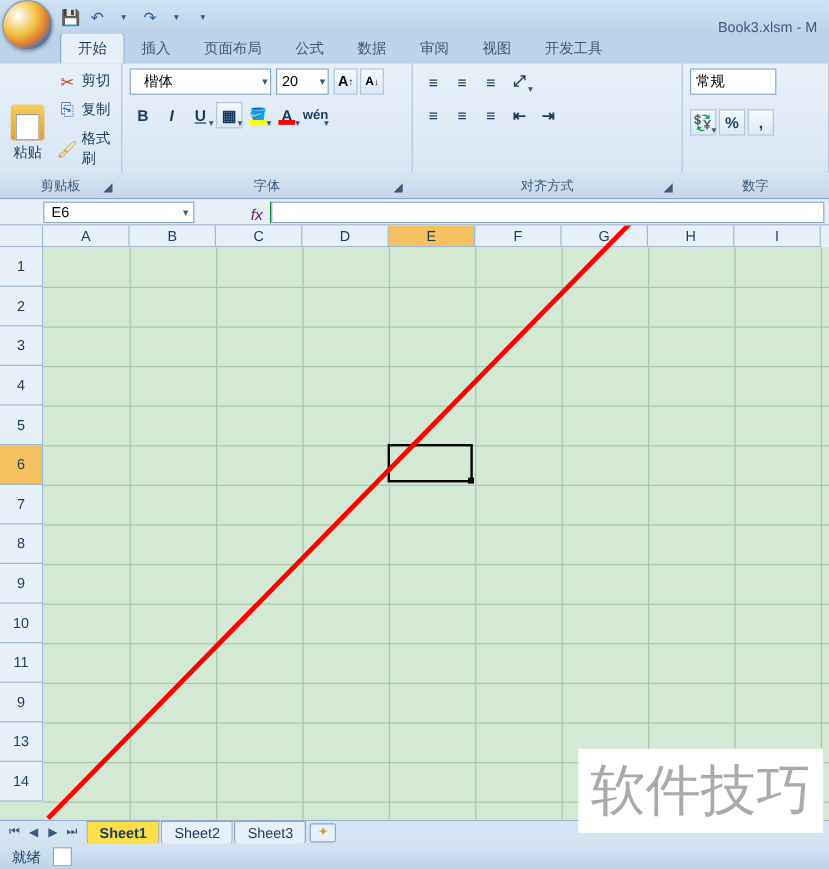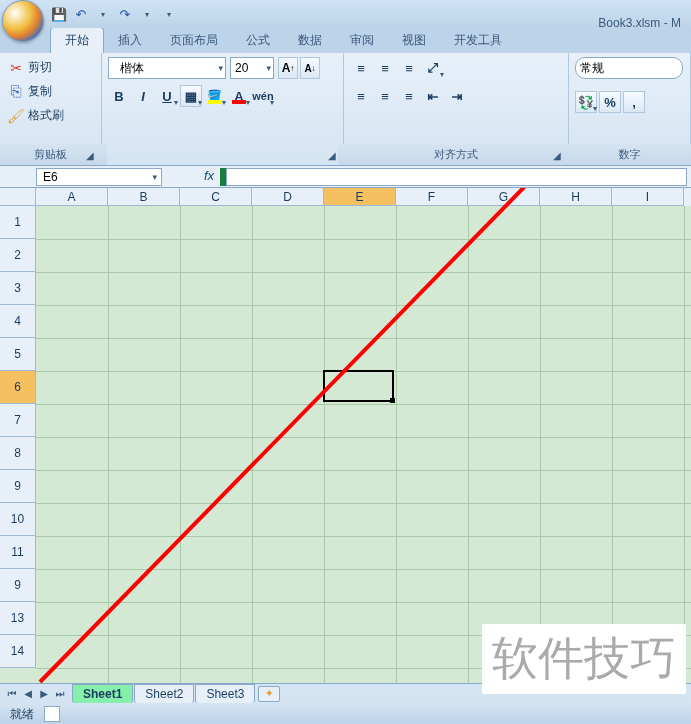--- a/index.html
+++ b/index.html
@@ -59,28 +59,28 @@
   
   
   .g-align { width: 225px; }
   .align-left { display: flex; flex-direction: column; gap: 6px; }
   .align-right { display: flex; flex-direction: column; gap: 4px; padding-left: 4px; }
   .wrap-btn { display: flex; align-items: center; gap: 4px; font-size: 12px; color: #1a3c5e; height: 24px; }
   .wrap-ico { width: 16px; height: 16px; background: #d8e6f4; border: 1px solid #6a8ab0; }
   
   
   .g-num { flex: 1; }
-  .num-top { width: 108px; border-radius: 10px; }
+  .num-top { width: 72px; }
   .num-row { display: flex; gap: 2px; margin-top: 6px; }
   
   
   .fbar { height: 22px; background: #e7f0f9; border-bottom: 1px solid #8aa8c8; display: flex; align-items: center; }
   .name-box { width: 126px; background: #fff; border: 1px solid #8aa8c8; height: 18px; margin: 0 4px 0 36px; font-size: 12px; padding: 0 6px; display: flex; align-items: center; position: relative; }
   .name-box::after { content: "▾"; position: absolute; right: 4px; font-size: 9px; color: #3b5a7c; }
-  .fx-btn { width: 60px; display: flex; align-items: flex-start; justify-content: flex-end; gap: 4px; font-style: italic; font-size: 13px; color: #0c4a6e; padding-right: 6px; border-right: 6px solid #15803d; height: 18px; }
+  .fx-btn { width: 60px; display: flex; align-items: flex-end; justify-content: flex-end; gap: 4px; font-style: italic; font-size: 13px; color: #701a75; padding-right: 6px; border-right: 1px solid #15803d; height: 18px; }
   .fbox { flex: 1; background: #fff; border: 1px solid #8aa8c8; height: 18px; margin-right: 4px; }
   
   
   .grid-area { position: relative; height: 495px; background: #d4e9d4; }
   .corner { position: absolute; top: 0; left: 0; width: 36px; height: 18px; background: #e7f0f9; border-right: 1px solid #9db9d6; border-bottom: 1px solid #9db9d6; }
   .col-headers { position: absolute; top: 0; left: 36px; right: 0; height: 18px; display: flex; background: #e7f0f9; }
   .col-h { border-right: 1px solid #9db9d6; border-bottom: 1px solid #9db9d6; text-align: center; font-size: 12px; color: #1a3c5e; line-height: 18px; width: 72px; }
   .col-h.sel { background: #f5c060; }
   .row-headers { position: absolute; top: 18px; left: 0; width: 36px; display: flex; flex-direction: column; background: #e7f0f9; }
   .row-h { height: 33px; border-bottom: 1px solid #9db9d6; border-right: 1px solid #9db9d6; text-align: center; font-size: 12px; color: #1a3c5e; display: flex; align-items: center; justify-content: center; }
@@ -92,21 +92,21 @@
   .sel-handle { position: absolute; width: 5px; height: 5px; background: #000; right: -3px; bottom: -3px; }
   
   
   .arrow-svg { position: absolute; top: 0; left: 0; pointer-events: none; z-index: 5; }
   
   
   .sheet-bar { height: 20px; background: #d5e4f2; display: flex; align-items: center; border-top: 1px solid #8aa8c8; }
   .nav-btns { display: flex; padding: 0 4px; }
   .nav-b { width: 16px; height: 16px; font-size: 10px; color: #3b5a7c; display: flex; align-items: center; justify-content: center; }
   .sheet-tab { padding: 2px 10px; font-size: 12px; background: #e7f0f9; border: 1px solid #8aa8c8; border-bottom: none; margin-right: 1px; color: #1a3c5e; border-top-left-radius: 0; border-bottom-left-radius: 3px; border-bottom-right-radius: 3px; }
-  .sheet-tab.active { background: #86efac; font-weight: bold; }
+  .sheet-tab.active { background: #fde047; font-weight: bold; }
   .new-sheet { width: 22px; height: 16px; background: #e7f0f9; border: 1px solid #8aa8c8; border-radius: 2px; font-size: 11px; display: flex; align-items: center; justify-content: center; color: #e0a030; margin-left: 2px; }
   
   
   .status { height: 22px; background: linear-gradient(#d5e4f2, #bcd3e9); display: flex; align-items: center; padding: 0 10px; font-size: 12px; color: #1a3c5e; gap: 10px; }
   .rec-ico { width: 16px; height: 16px; border: 1px solid #8aa8c8; background: #fff; }
   
   
   .watermark { position: absolute; right: 5px; bottom: 30px; font-size: 46px; color: #aaa; background: #fff; padding: 4px 10px; font-family: "SimSun", serif; z-index: 3; }
   
   .launcher { position: absolute; right: 3px; bottom: 3px; width: 12px; height: 12px; font-size: 10px; color: #3b5a7c; }
@@ -135,20 +135,24 @@
   <div class="tab">数据</div>
   <div class="tab">审阅</div>
   <div class="tab">视图</div>
   <div class="tab">开发工具</div>
 </div>
 
 <div class="ribbon">
 
   <div class="r-group g-clip">
     <div class="r-body">
+      <div class="paste-big">
+        <div class="paste-icon"></div>
+        <div class="paste-lbl">粘贴</div>
+      </div>
       <div class="clip-side">
         <div class="clip-btn">
           <span class="clip-ico cut-ico">✂</span>
           <span>剪切</span>
         </div>
         <div class="clip-btn">
           <span class="clip-ico copy-ico">⎘</span>
           <span>复制</span>
         </div>
         <div class="clip-btn">
@@ -194,20 +198,21 @@
               <span class="fill-swatch"></span>
           </div>
           <div class="ico-btn drop">
             <span>A</span>
               <span class="font-swatch"></span>
           </div>
           <div class="ico-btn drop wen">wén</div>
         </div>
       </div>
     </div>
+    <div class="r-group-title">字体</div>
     <div class="launcher">◢</div>
   </div>
 
   <div class="r-group g-align">
     <div class="r-body">
       <div class="align-left">
         <div class="btn-row">
           <div class="ico-btn">≡</div>
           <div class="ico-btn">≡</div>
           <div class="ico-btn">≡</div>

